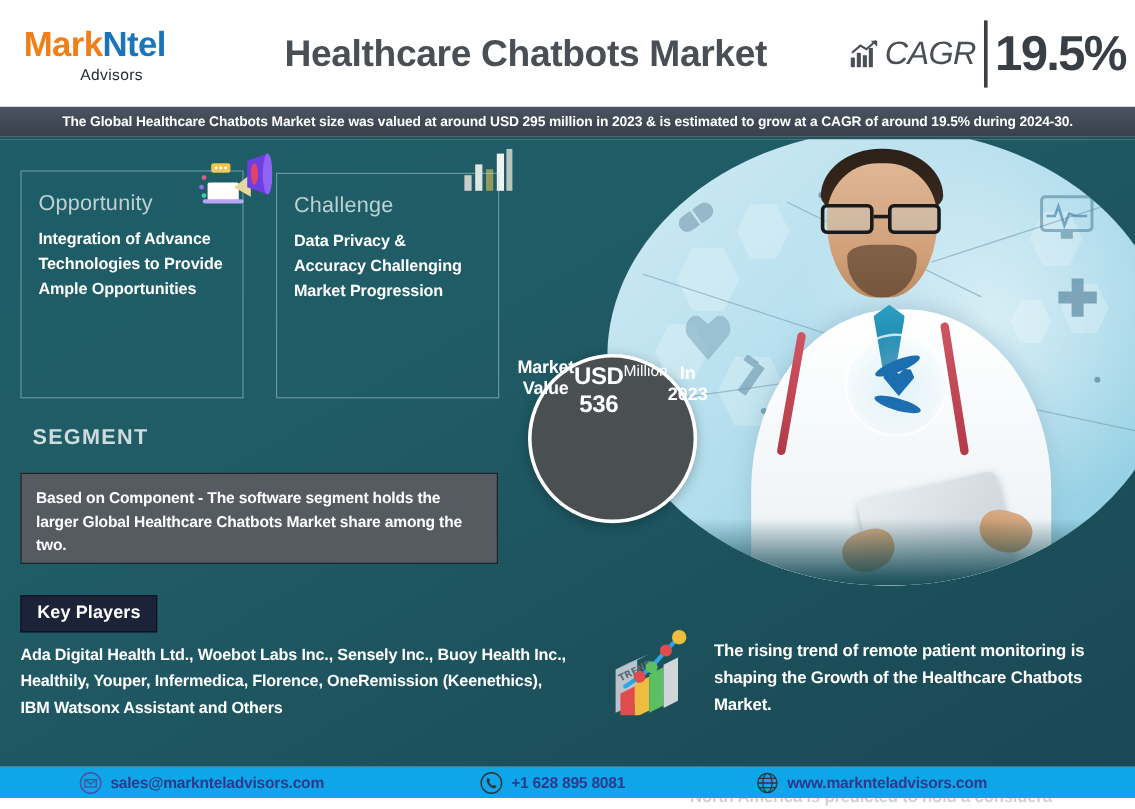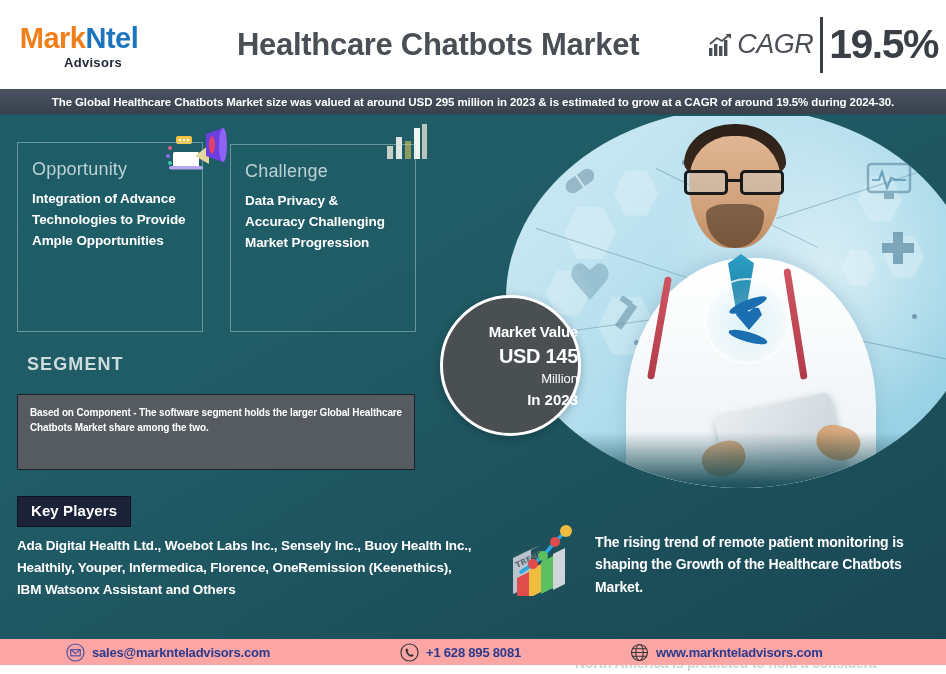--- a/index.html
+++ b/index.html
@@ -25,21 +25,21 @@
   .logo-wrap {
     width: 158px; height: 89px;
     display: flex; flex-direction: column;
     align-items: center; justify-content: center;
     padding-top: 4px;
   }
   .logo-main { font-size: 29px; font-weight: bold; letter-spacing: -0.5px; line-height: 1; }
   .logo-mark { color: #F07F1A; }
   .logo-ntel { color: #1C75BC; }
   .logo-sub {
-    font-size: 13px; font-weight: bold; color: #222a33;
+    font-size: 13px; font-weight: normal; color: #222a33;
     letter-spacing: 0.3px; margin-top: 2px; padding-left: 28px;
   }
   .header-title {
     flex: 1;
     font-size: 31px; font-weight: bold;
     color: #4a4f55; text-align: center;
     letter-spacing: -0.3px;
     padding-left: 10px;
     white-space: nowrap;
   }
@@ -218,22 +218,22 @@
   
   .deco-megaphone { position: absolute; left: 165px; top: 10px; width: 62px; height: 46px; }
   .deco-bars { position: absolute; left: 385px; top: 8px; width: 44px; height: 36px; }
 
   
   .value-circle {
     position: absolute; left: 440px; top: 179px;
     width: 141px; height: 141px; border-radius: 50%;
     background: #4a4f52;
     border: 3px solid #ffffff;
-    display: flex; flex-direction: column;
-    align-items: flex-end; justify-content: center;
+    display: flex; flex-direction: row;
+    align-items: flex-start; justify-content: center;
     color: #ffffff; text-align: center;
     box-shadow: 0 2px 10px rgba(0,0,0,0.25);
   }
   .vc-l1 { font-size: 15px; font-weight: bold; letter-spacing: -0.2px; }
   .vc-l2 { font-size: 20px; font-weight: bold; margin-top: 5px; letter-spacing: -0.3px; }
   .vc-l3 { font-size: 13px; font-weight: 400; margin-top: 3px; }
   .vc-l4 { font-size: 15px; font-weight: bold; margin-top: 5px; }
 
   
   .segment-title {
@@ -242,21 +242,21 @@
     letter-spacing: 1.1px;
   }
   .segment-box {
     position: absolute; left: 17px; top: 278px;
     width: 398px; height: 76px;
     background: #555b61;
     border: 1px solid #1d2226;
     padding: 10px 12px;
   }
   .segment-text {
-    font-size: 10px; color: #ffffff; font-weight: bold;
+    font-size: 13px; color: #ffffff; font-weight: bold;
     line-height: 1.5; letter-spacing: -0.15px;
   }
 
   
   .kp-badge {
     position: absolute; left: 17px; top: 380px;
     background: #1c2237; border: 1.5px solid #0e1322;
     padding: 5px 13px 6px 13px;
   }
   .kp-badge-text {
@@ -289,21 +289,21 @@
     position: absolute; left: 575px; top: 655px;
     font-size: 14px; font-weight: bold;
     color: rgba(120,140,145,0.38);
     white-space: nowrap; letter-spacing: -0.2px;
   }
 
   
   .footer {
     position: absolute; left: 0; top: 639px;
     width: 946px; height: 26px;
-    background: #fca5a5;
+    background: #0ea5e9;
     display: flex; align-items: center;
   }
   .footer-item {
     display: flex; align-items: center; gap: 7px;
     color: #2b3a8c; font-size: 13px; font-weight: bold;
     letter-spacing: -0.2px;
   }
   .fi-email { position: absolute; left: 66px; }
   .fi-phone { position: absolute; left: 400px; }
   .fi-web   { position: absolute; left: 630px; }
@@ -444,21 +444,21 @@
       <div class="card-text">Data Privacy &amp; Accuracy Challenging Market Progression</div>
     </div>
 
     <div class="card opportunity">
       <div class="card-title">Opportunity</div>
       <div class="card-text">Integration of Advance Technologies to Provide Ample Opportunities</div>
     </div>
 
     <div class="value-circle">
       <div class="vc-l1">Market Value</div>
-      <div class="vc-l2">USD 145</div>
+      <div class="vc-l2">USD 536</div>
       <div class="vc-l3">Million</div>
       <div class="vc-l4">In 2023</div>
     </div>
 
     <div class="segment-title">SEGMENT</div>
     <div class="segment-box">
       <div class="segment-text">Based on Component - The software segment holds the larger Global Healthcare Chatbots Market share among the two.</div>
     </div>
 
     <div class="kp-badge">

